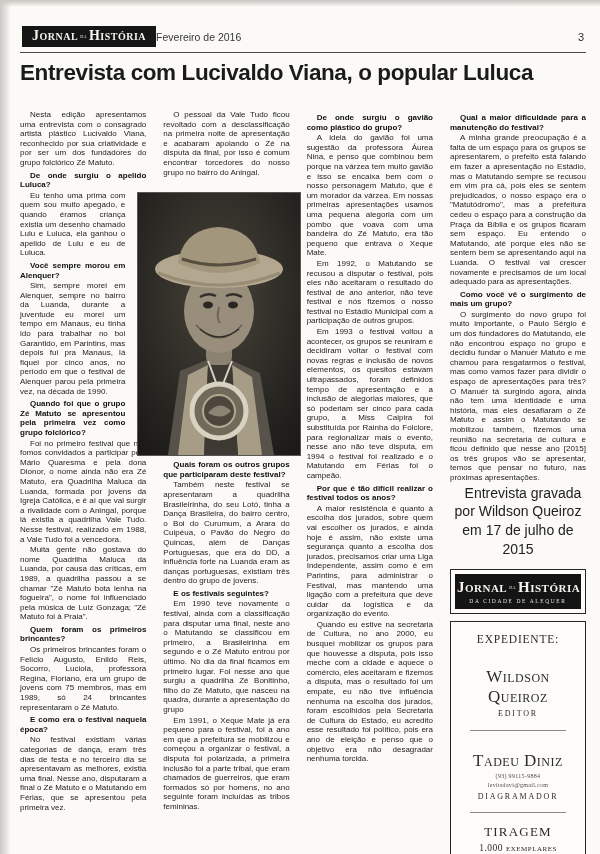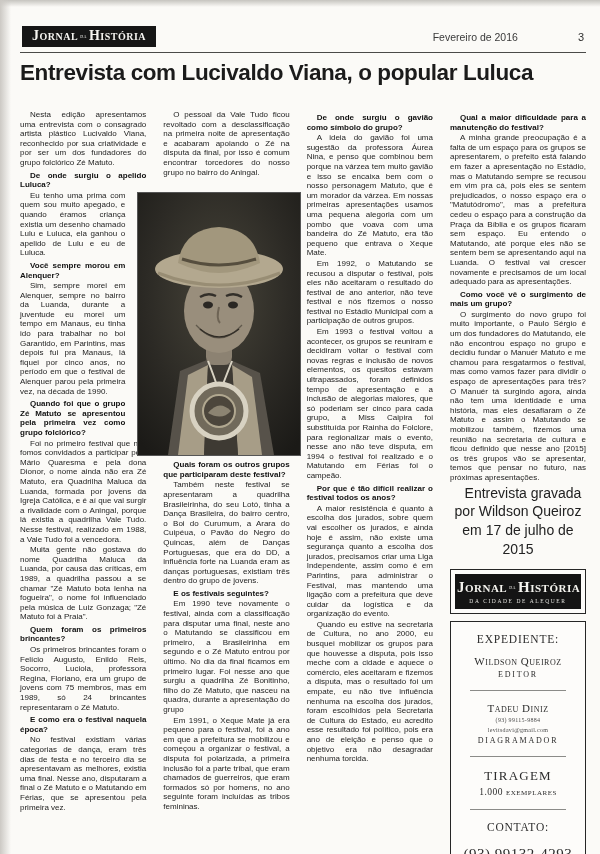--- a/index.html
+++ b/index.html
@@ -8,21 +8,21 @@
   .scan-top{position:absolute;top:0;left:0;right:0;height:7px;
             background:linear-gradient(#c6c4bf,rgba(251,250,247,0));pointer-events:none;}
   .scan-left{position:absolute;top:0;left:0;bottom:0;width:11px;
              background:linear-gradient(90deg,#ccc9c4,rgba(251,250,247,0));pointer-events:none;}
   
   header{display:flex;align-items:center;padding:26px 16px 3px 22px;}
   .masthead{background:#161616;color:#f6f5f1;font-family:"Liberation Serif",serif;
             font-weight:bold;font-variant:small-caps;font-size:14px;
             padding:2px 10px 3px;letter-spacing:.5px;}
   .masthead .sep{font-size:6px;vertical-align:2px;margin:0 2px;font-weight:normal;}
-  .issue-date{flex:1;text-align:right;font-size:10.5px;color:#3a3a3a;padding-right:60px;}
+  .issue-date{flex:1;text-align:left;font-size:10.5px;color:#3a3a3a;padding-right:60px;}
   .page-num{font-size:11px;color:#2e2e2e;}
   .header-rule{border:0;border-top:1.2px solid #4a4a48;margin:2px 14px 0 20px;}
   
   h1{margin:7px 18px 24px 20px;font-size:22.5px;letter-spacing:-.4px;
      font-weight:800;color:#1b1b1b;white-space:nowrap;}
   
   .cols{display:flex;gap:17px;padding:0 14px 0 20px;}
   .col{width:136px;font-size:8px;line-height:1.2;text-align:justify;}
   .col .p{margin:0 0 1px;text-indent:10px;}
   .col .q{margin:3px 0 1px;text-indent:10px;font-weight:bold;color:#111;}
@@ -38,21 +38,21 @@
   .side-box{border:1.6px solid #262626;background:#fdfcfa;}
   .logo-box{margin-top:10px;padding:4px;}
   .black-logo{background:#141414;color:#f4f3ee;text-align:center;
               font-family:"Liberation Serif",serif;padding:4px 2px 4px;}
   .black-logo .main{font-size:15px;font-weight:bold;font-variant:small-caps;letter-spacing:.5px;}
   .black-logo .sep{font-size:6px;vertical-align:3px;margin:0 2px;font-weight:normal;}
   .black-logo .sub{font-size:5.5px;letter-spacing:1.6px;color:#e2e1dc;margin-top:2px;}
   .exp-box{margin-top:7px;padding:11px 6px 28px;text-align:center;
            font-family:"Liberation Serif",serif;color:#2c2c2c;}
   .exp-heading{font-size:11.5px;letter-spacing:.8px;}
-  .person-name{font-size:11px;font-variant:small-caps;letter-spacing:.5px;margin-top:8px;}
+  .person-name{font-size:17px;font-variant:small-caps;letter-spacing:.5px;margin-top:20px;}
   .person-role{font-size:8px;letter-spacing:1.8px;margin-top:2px;}
   .tiny{font-size:6px;color:#4c4c4c;margin-top:2px;letter-spacing:.3px;}
   .divider{border:0;border-top:1px solid #8b8b88;width:78%;margin:11px auto;}
   .tiragem-h{font-size:13px;letter-spacing:1.2px;}
   .tiragem-v{font-size:9.5px;font-variant:small-caps;margin-top:3px;letter-spacing:.5px;}
   .contato-h{font-size:11.5px;letter-spacing:.8px;}
   .contato-p{font-size:15px;margin-top:10px;letter-spacing:.5px;}
   .contato-e{font-size:7px;font-style:italic;margin-top:2px;color:#3c3c3c;text-align:right;}
 </style>
 </head>
@@ -91,21 +91,21 @@
       <p class="p">O pessoal da Vale Tudo ficou revoltado com a desclassificação na primeira noite de apresentação e acabaram apoiando o Zé na disputa da final, por isso é comum encontrar torcedores do nosso grupo no bairro do Aningal.</p>
       <div class="photo-spacer"></div>
       <p class="q">Quais foram os outros grupos que participaram deste festival?</p>
       <p class="p">Também neste festival se apresentaram a quadrilha Brasileirinha, do seu Lotó, tinha a Dança Brasileira, do bairro centro, o Boi do Curumum, a Arara do Cuipéua, o Pavão do Negro do Quincas, além de Danças Portuguesas, que era do DD, a influência forte na Luanda eram as danças portuguesas, existiam três dentro do grupo de jovens.</p>
       <p class="q">E os festivais seguintes?</p>
       <p class="p">Em 1990 teve novamente o festival, ainda com a classificação para disputar uma final, neste ano o Matutando se classificou em primeiro, a Brasileirinha em segundo e o Zé Matuto entrou por último. No dia da final ficamos em primeiro lugar. Foi nesse ano que surgiu a quadrilha Zé Bonitinho, filho do Zé Matuto, que nasceu na quadra, durante a apresentação do grupo</p>
       <p class="p">Em 1991, o Xeque Mate já era pequeno para o festival, foi a ano em que a prefeitura se mobilizou e começou a organizar o festival, a disputa foi polarizada, a primeira inclusão foi a parte tribal, que eram chamados de guerreiros, que eram formados só por homens, no ano seguinte foram incluídas as tribos femininas.</p>
     </div>
 
     <div class="col">
-      <p class="q">De onde surgiu o gavião como símbolo do grupo?</p>
+      <p class="q">De onde surgiu o gavião como plástico do grupo?</p>
       <p class="p">A ideia do gavião foi uma sugestão da professora Áurea Nina, e penso que combinou bem porque na várzea tem muito gavião e isso se encaixa bem com o nosso personagem Matuto, que é um morador da várzea. Em nossas primeiras apresentações usamos uma pequena alegoria com um pombo que voava com uma bandeira do Zé Matuto, era tão pequeno que entrava o Xeque Mate.</p>
       <p class="p">Em 1992, o Matutando se recusou a disputar o festival, pois eles não aceitaram o resultado do festival de ano anterior, não teve festival e nós fizemos o nosso festival no Estádio Municipal com a participação de outros grupos.</p>
       <p class="p">Em 1993 o festival voltou a acontecer, os grupos se reuniram e decidiram voltar o festival com novas regras e inclusão de novos elementos, os quesitos estavam ultrapassados, foram definidos tempo de apresentação e a inclusão de alegorias maiores, que só poderiam ser cinco para cada grupo, a Miss Caipira foi substituída por Rainha do Folclore, para regionalizar mais o evento, nesse ano não teve disputa, em 1994 o festival foi realizado e o Matutando em Férias foi o campeão.</p>
       <p class="q">Por que é tão difícil realizar o festival todos os anos?</p>
       <p class="p">A maior resistência é quanto à escolha dos jurados, sobre quem vai escolher os jurados, e ainda hoje é assim, não existe uma segurança quanto a escolha dos jurados, precisamos criar uma Liga Independente, assim como é em Parintins, para administrar o Festival, mas mantendo uma ligação com a prefeitura que deve cuidar da logística e da organização do evento.</p>
       <p class="p">Quando eu estive na secretaria de Cultura, no ano 2000, eu busquei mobilizar os grupos para que houvesse a disputa, pois isso meche com a cidade e aquece o comércio, eles aceitaram e fizemos a disputa, mas o resultado foi um empate, eu não tive influência nenhuma na escolha dos jurados, foram escolhidos pela Secretaria de Cultura do Estado, eu acredito esse resultado foi político, pois era ano de eleição e penso que o objetivo era não desagradar nenhuma torcida.</p>
     </div>
 
     <div class="col">
       <p class="q">Qual a maior dificuldade para a manutenção do festival?</p>

